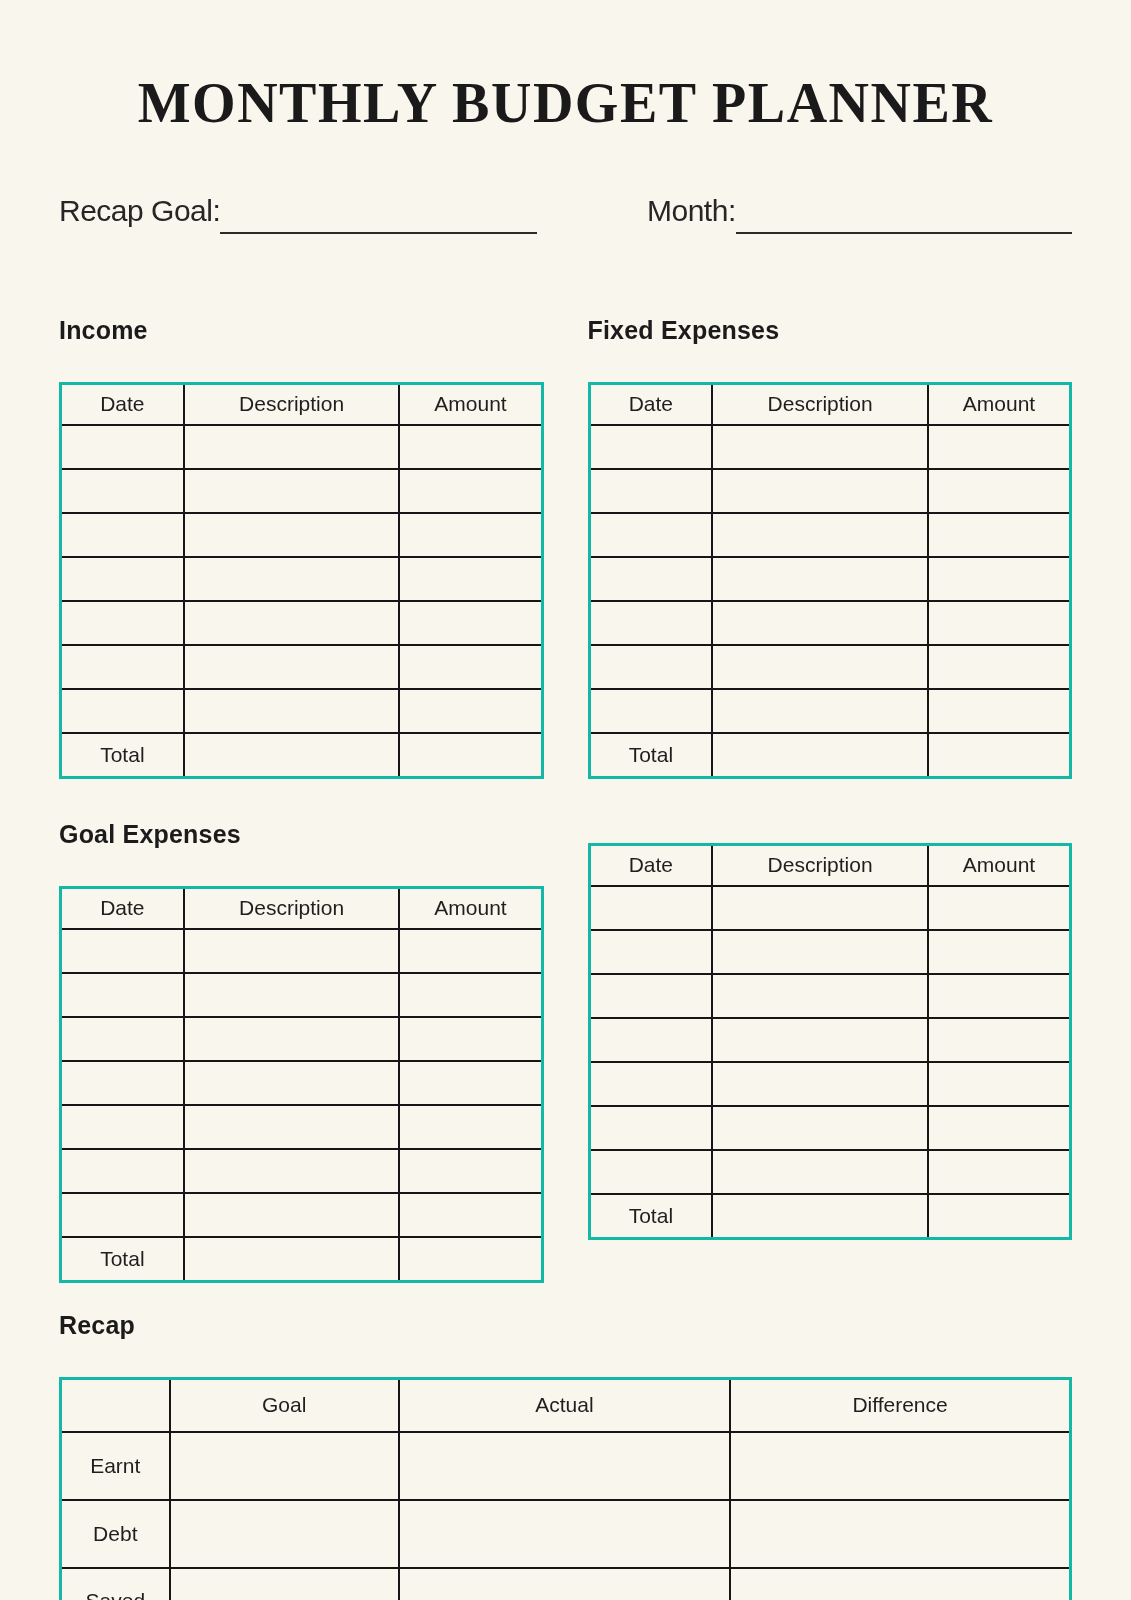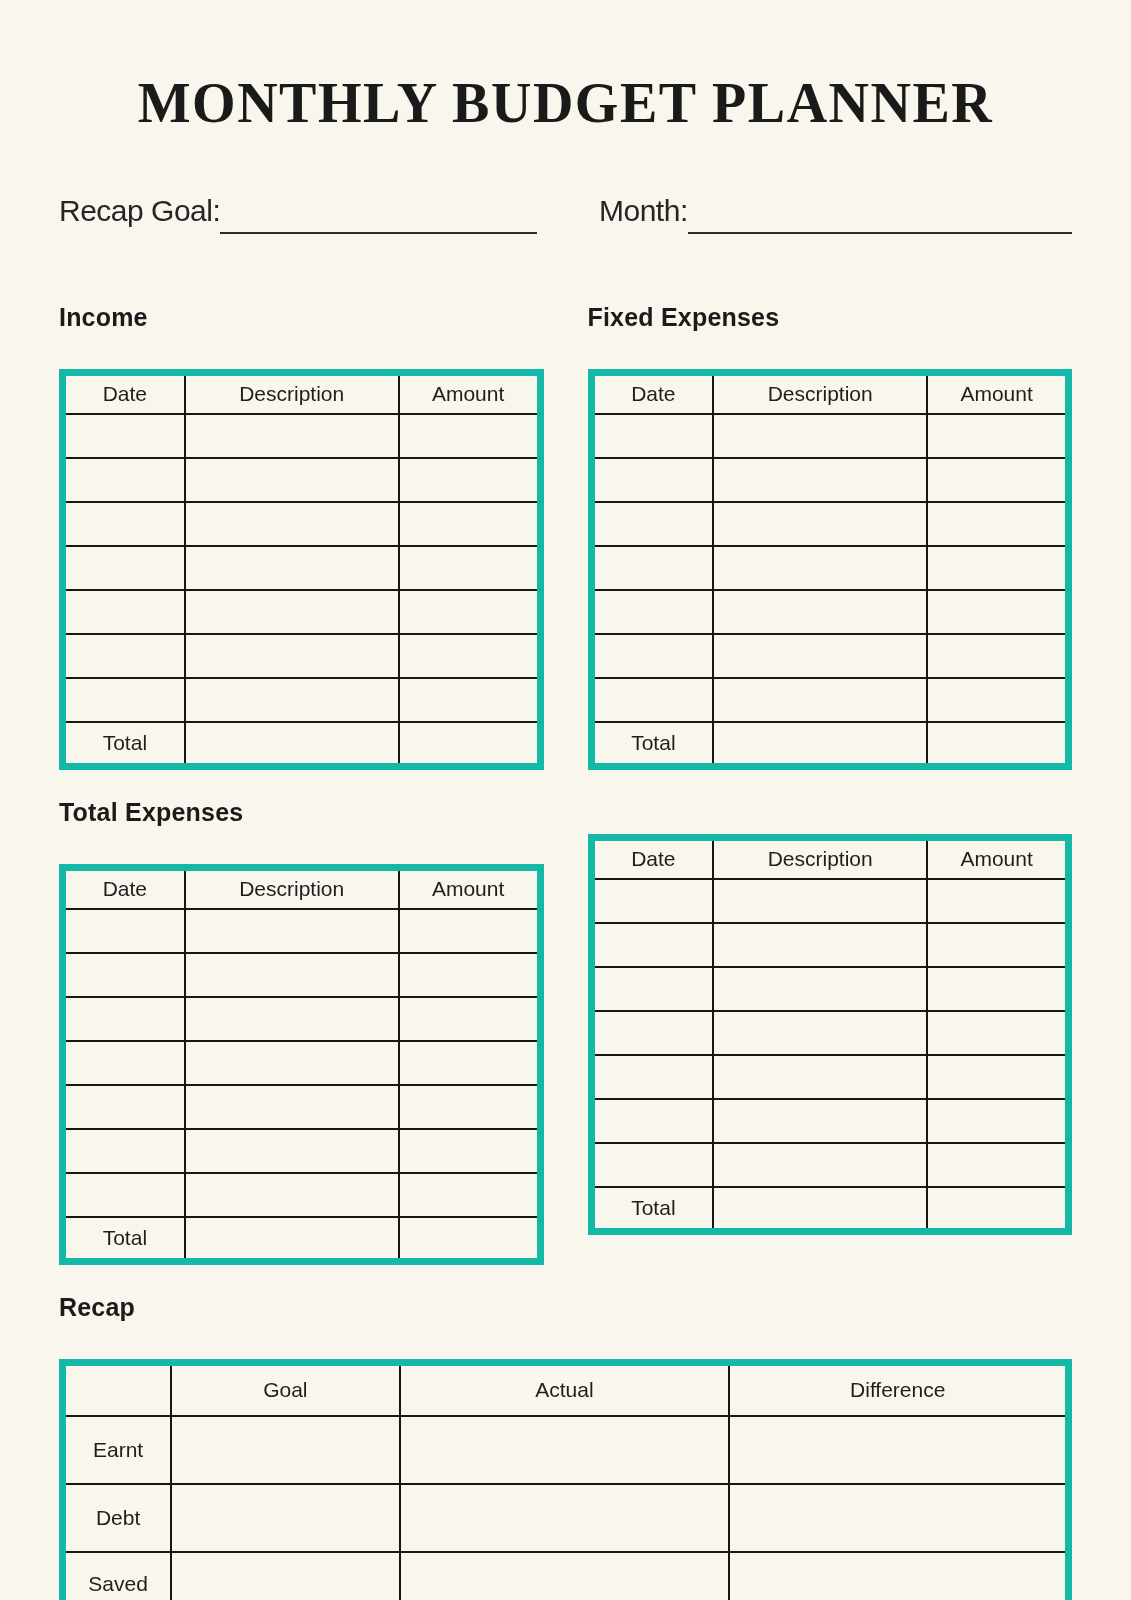--- a/index.html
+++ b/index.html
@@ -43,43 +43,43 @@
     color: #262626;
     white-space: nowrap;
   }
   .field-line {
     border-bottom: 2px solid #2D2B27;
     height: 0;
     margin-bottom: -4px;
   }
   .field-budget { width: 478px; }
   .field-budget .field-line { flex: 1; }
-  .field-month { margin-left: 62px; flex: 1; }
+  .field-month { margin-left: 110px; flex: 1; }
   .field-month .field-line { flex: 1; }
   
   .sections-grid {
     display: grid;
     grid-template-columns: 1fr 1fr;
     column-gap: 44px;
     row-gap: 27px;
     margin-top: 72px;
   }
   .section-heading {
-    margin: 0 0 16px 0;
+    margin: 13px 0 16px 0;
     font-size: 25px;
     font-weight: 700;
     line-height: 1.2;
     color: #1B1B1B;
     letter-spacing: 0.2px;
   }
   table {
     border-collapse: collapse;
     width: 100%;
     table-layout: fixed;
-    border: 7px solid #14b8a6;
+    border: 3px solid #14b8a6;
     margin-top: 37px;
   }
   th, td {
     border: 2.6px solid #161616;
     text-align: center;
     vertical-align: middle;
     font-size: 21px;
     font-weight: 400;
     color: #1F1F1F;
     padding: 0;
@@ -238,21 +238,21 @@
           <tr class="total-row">
             <td>Total</td>
             <td></td>
             <td></td>
           </tr>
         </tfoot>
       </table>
     </section>
 
     <section>
-      <h2 class="section-heading">Total Expenses</h2>
+      <h2 class="section-heading">Goal Expenses</h2>
       <table class="entry-table">
         <colgroup>
             <col class="c-date">
             <col class="c-desc">
             <col class="c-amt">
           </colgroup>
         <thead>
           <tr>
             <th>Date</th>
             <th>Description</th>

